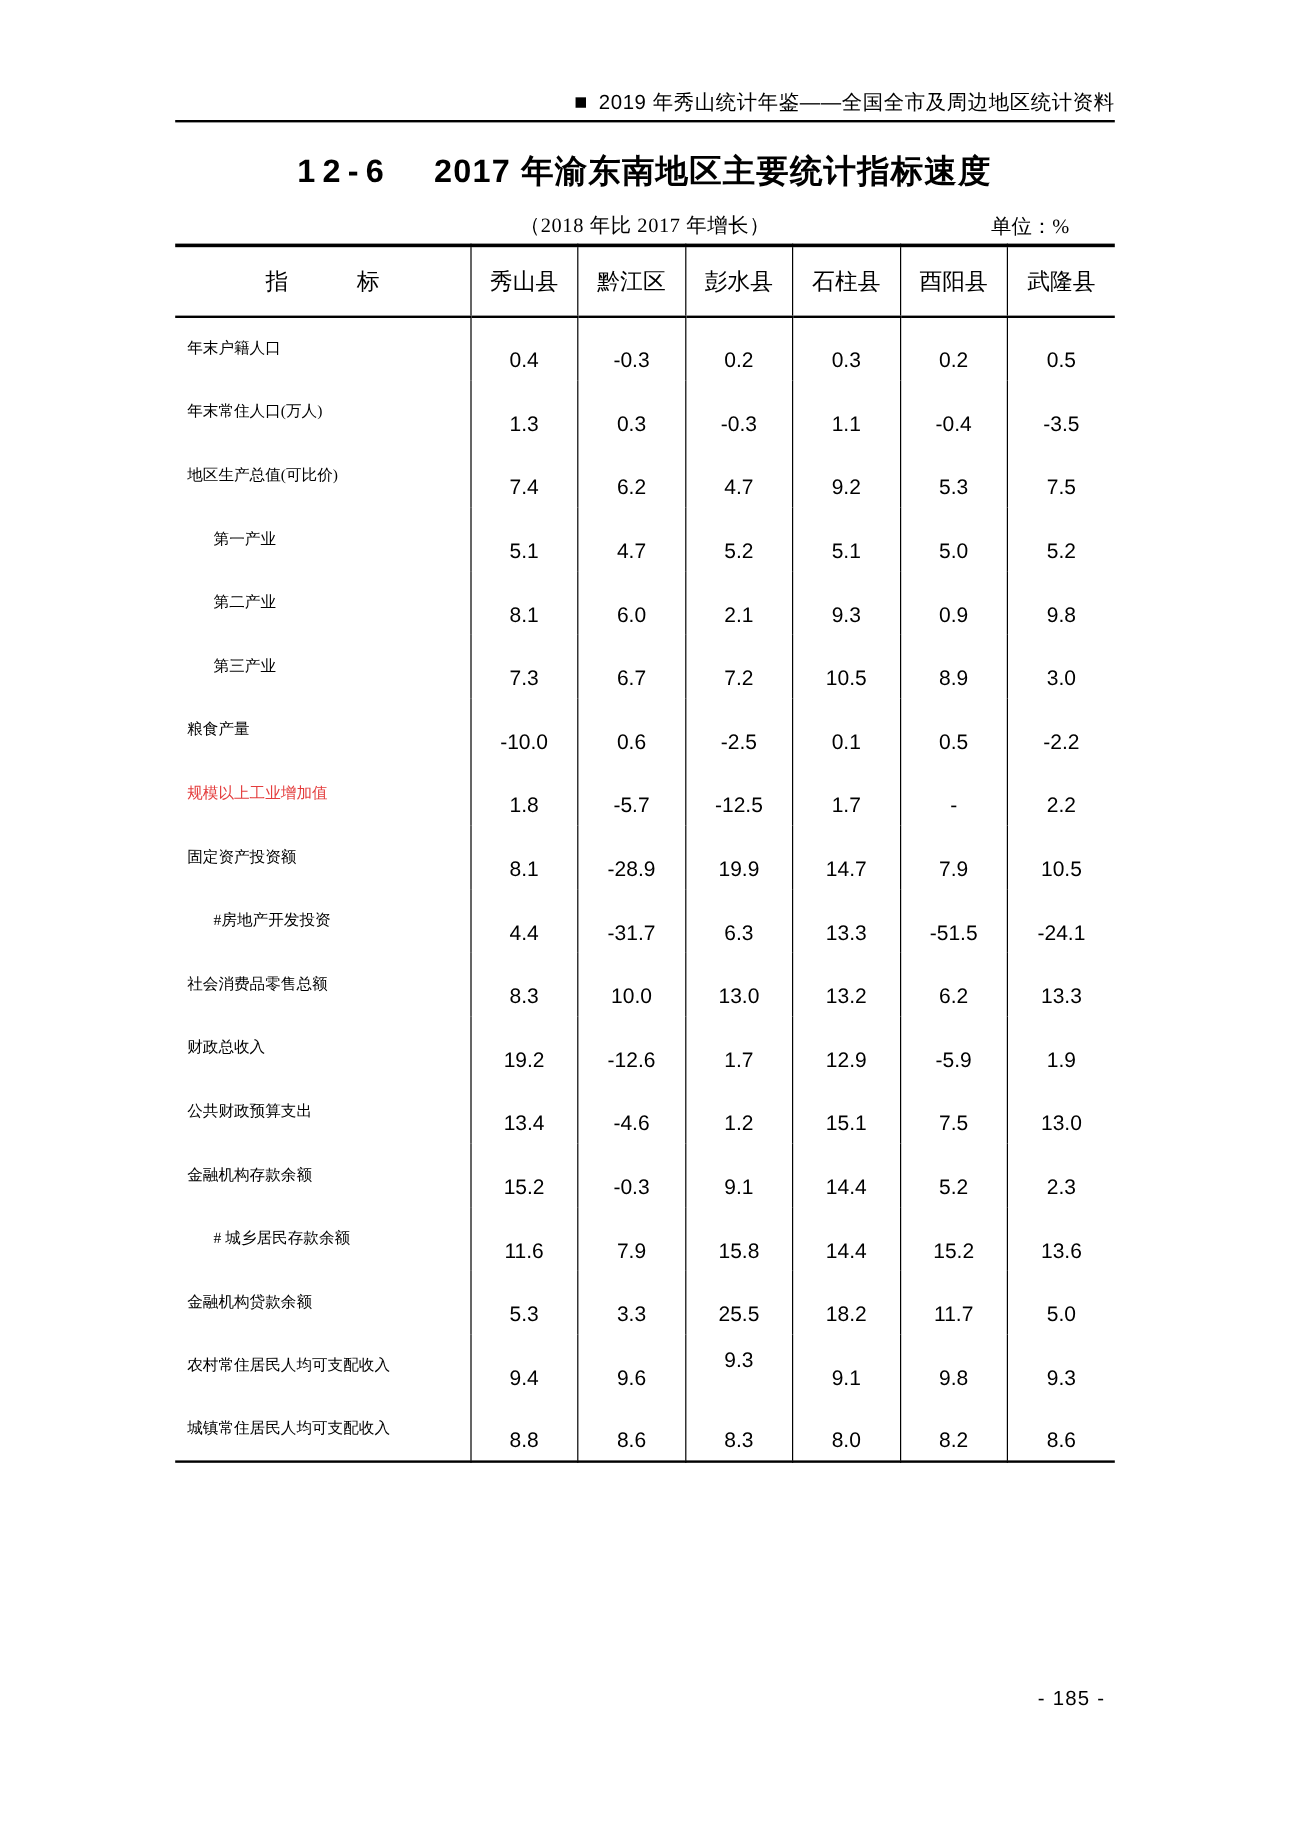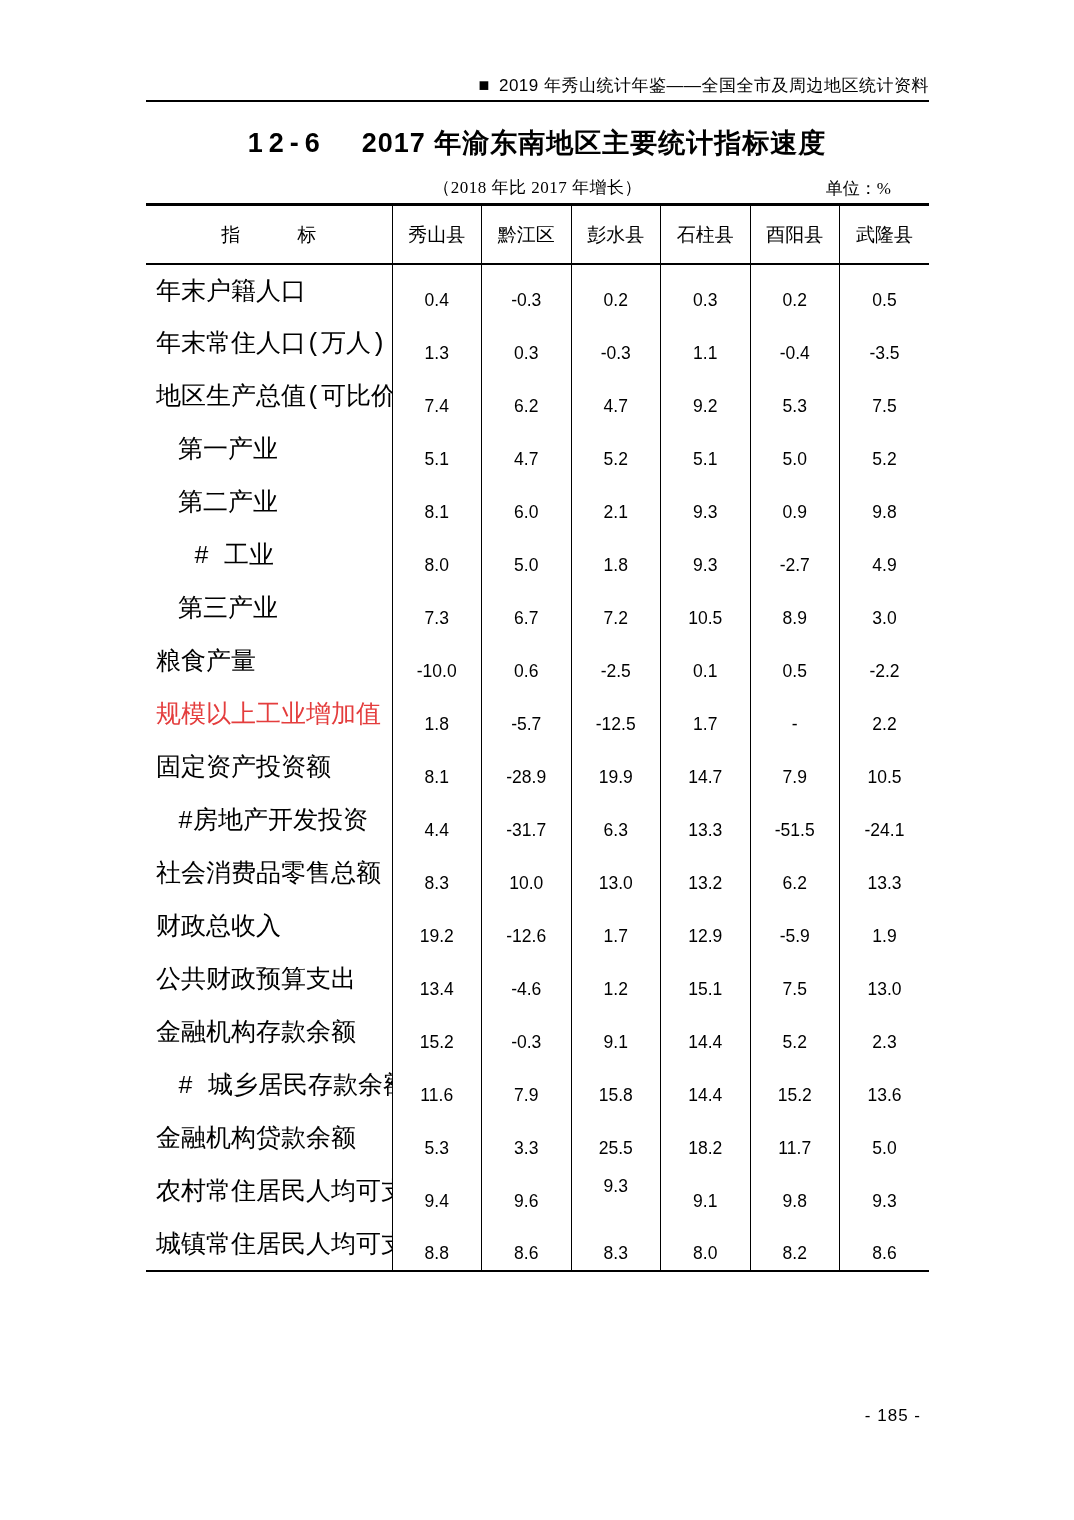--- a/index.html
+++ b/index.html
@@ -50,22 +50,22 @@
   .stat-table thead th{
     height:57px;vertical-align:middle;
     border-bottom:2px solid #000;
     font-weight:normal;font-size:19px;
     font-family:"Liberation Serif","DejaVu Serif",serif;
     padding:0;text-align:center;
   }
   .vline{border-left:1.5px solid #000;}
   .stat-table tbody tr{height:53px;}
   .td-label{
-    font-size:25px;vertical-align:middle;
-    padding:0 0 2px 10px;white-space:nowrap;overflow:hidden;font-family:Liberation Mono, monospace;
+    font-size:13px;vertical-align:middle;
+    padding:0 0 2px 10px;white-space:nowrap;overflow:hidden;
   }
   .td-label.indent1{padding-left:32px;}
   .td-label.indent2{padding-left:48px;}
   .td-label.highlight{color:var(--red,#e43d3d);}
   .td-value{
     font-family:"Liberation Sans","DejaVu Sans",sans-serif;
     font-size:17.5px;text-align:center;
     vertical-align:bottom;padding:0 0 6px 0;
   }
   .td-value.raised{padding-bottom:21px;}
@@ -157,29 +157,20 @@
         <tr>
           <td class="td-label indent1">第二产业</td>
           <td class="td-value vline">8.1</td>
           <td class="td-value vline">6.0</td>
           <td class="td-value vline">2.1</td>
           <td class="td-value vline">9.3</td>
           <td class="td-value vline">0.9</td>
           <td class="td-value vline">9.8</td>
         </tr>
         <tr>
-          <td class="td-label indent2"># 工业</td>
-          <td class="td-value vline">8.0</td>
-          <td class="td-value vline">5.0</td>
-          <td class="td-value vline">1.8</td>
-          <td class="td-value vline">9.3</td>
-          <td class="td-value vline">-2.7</td>
-          <td class="td-value vline">4.9</td>
-        </tr>
-        <tr>
           <td class="td-label indent1">第三产业</td>
           <td class="td-value vline">7.3</td>
           <td class="td-value vline">6.7</td>
           <td class="td-value vline">7.2</td>
           <td class="td-value vline">10.5</td>
           <td class="td-value vline">8.9</td>
           <td class="td-value vline">3.0</td>
         </tr>
         <tr>
           <td class="td-label indent0">粮食产量</td>

